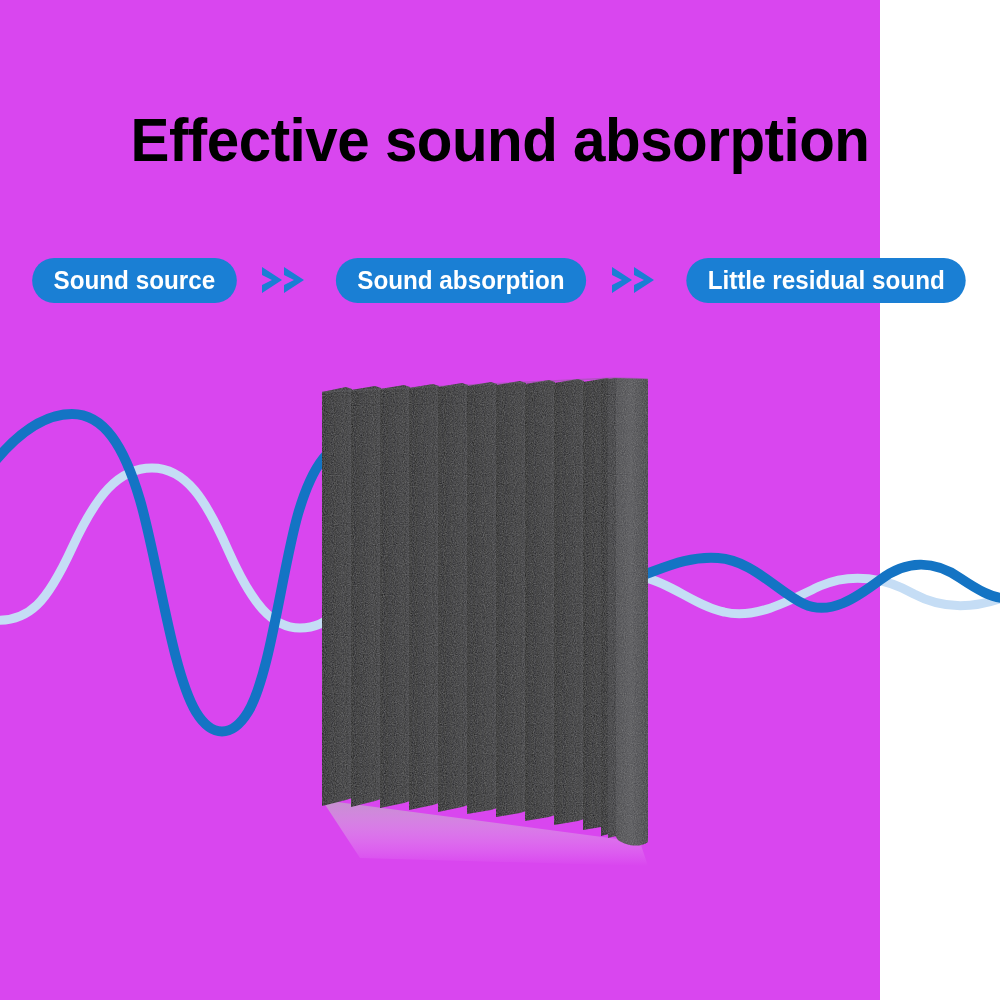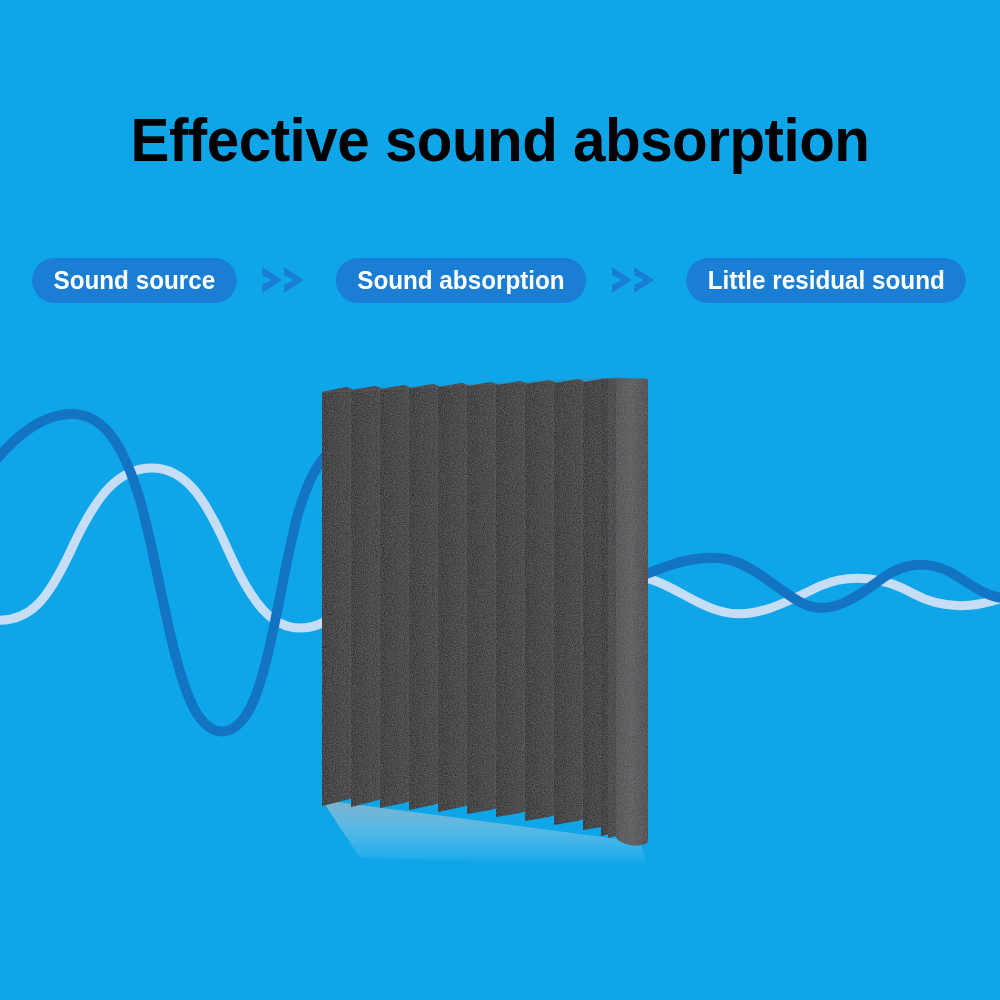--- a/index.html
+++ b/index.html
@@ -12,23 +12,23 @@
     height: 1000px;
     position: relative;
     overflow: hidden;
     font-family: "Liberation Sans", sans-serif;
     -webkit-font-smoothing: antialiased;
   }
 
   #stage {
     position: absolute;
     inset: 0;
-    width: 1000px;
-    height: 1000px;
-    background: #0ea5e9;
+    width: 880px;
+    height: 1000px;
+    background: #d946ef;
   }
 
   
   .headline {
     position: absolute;
     left: 0;
     top: 104px;
     width: 1000px;
     text-align: center;
     font-family: "Liberation Sans Narrow", "Liberation Sans", sans-serif;

